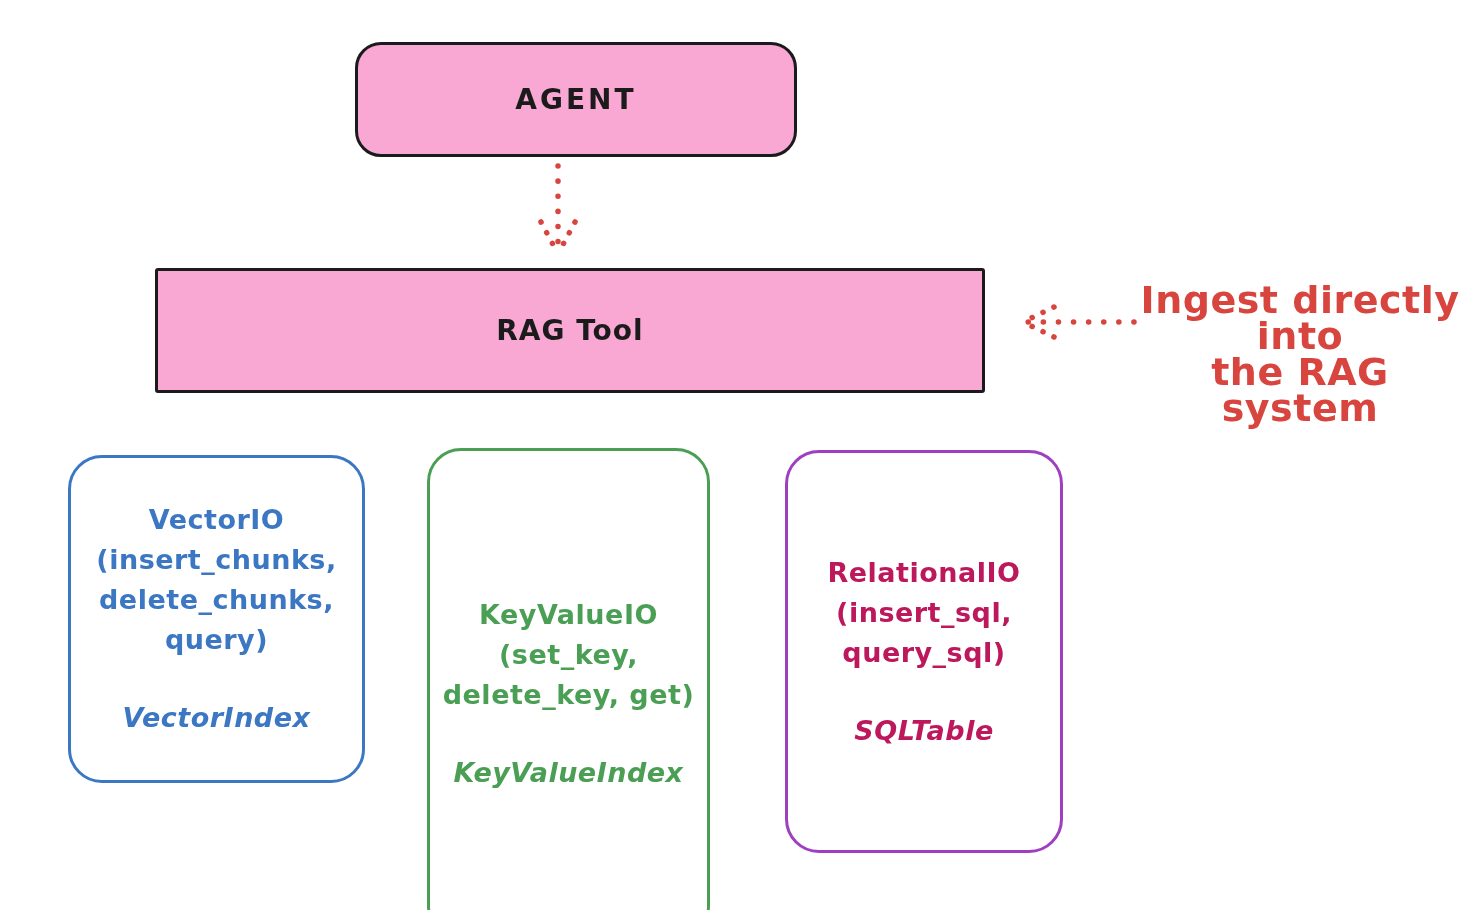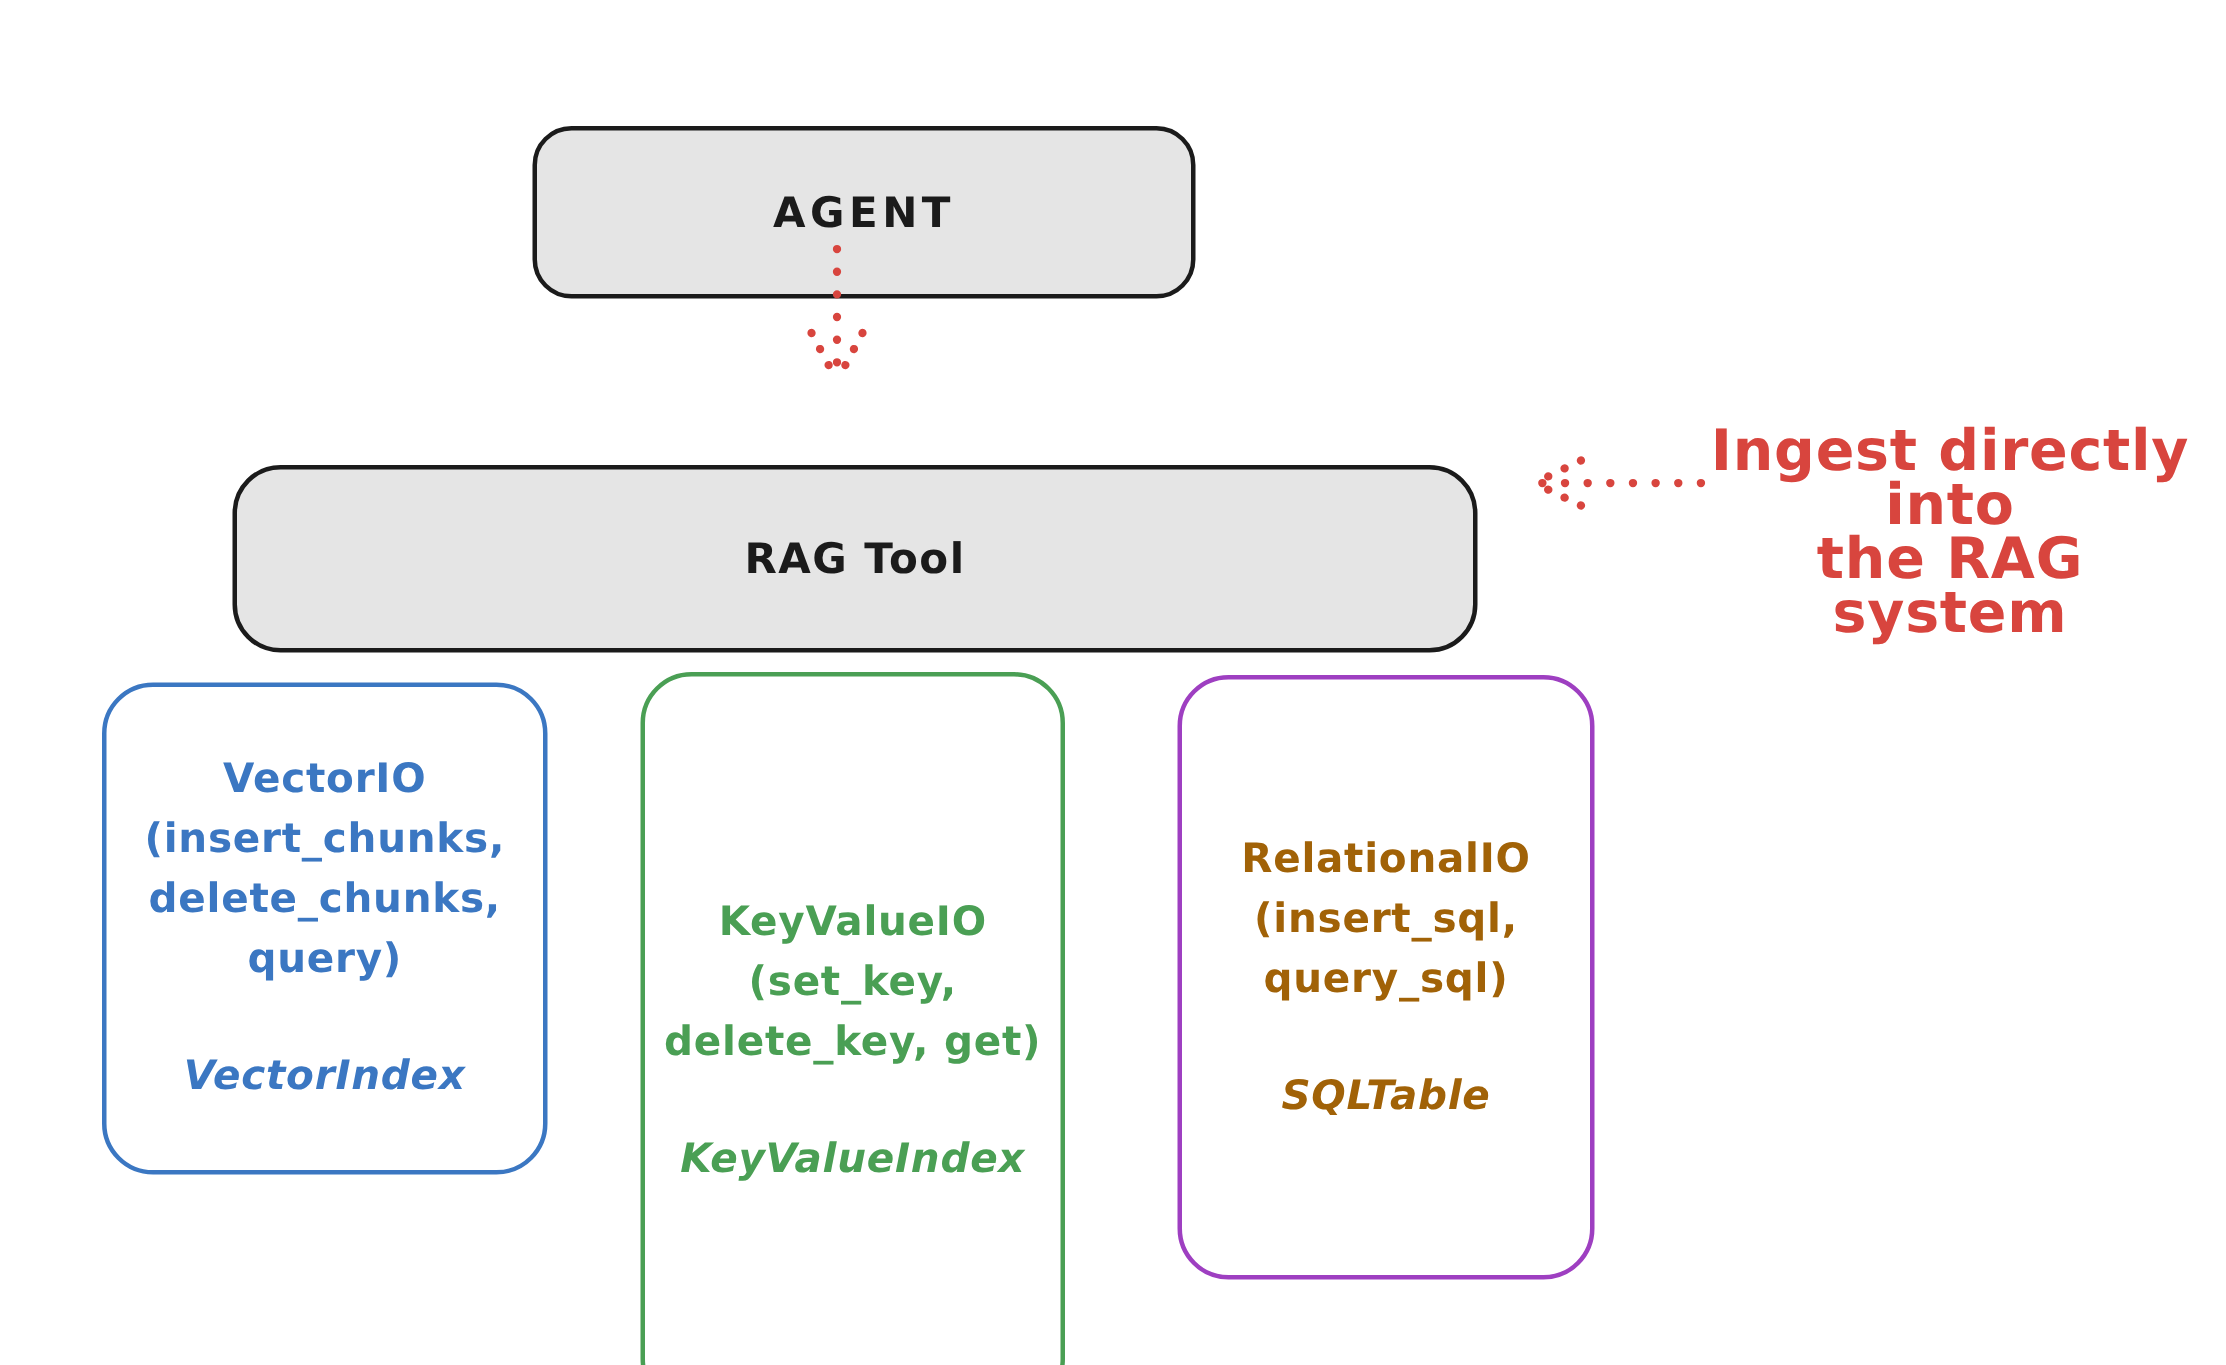--- a/index.html
+++ b/index.html
@@ -12,43 +12,42 @@
     position: relative;
     width: 1484px;
     height: 910px;
     background: #ffffff;
     overflow: hidden;
   }
   .node {
     position: absolute;
     border: 3.5px solid #1b1b1b;
     border-radius: 22px;
-    background: #e5e5e5;
+    background: #f9a8d4;
     display: flex;
     align-items: center;
     justify-content: center;
     box-sizing: border-box;
-    margin-top: 42px;
   }
   .node-label {
     color: #1b1b1b;
     font-size: 28px;
     font-weight: 600;
     letter-spacing: 1px;
   }
   #agent-box {
     left: 355px; top: 42px;
     width: 442px; height: 115px;
     border-radius: 26px;
   }
   #agent-box .node-label { letter-spacing: 3px; }
   #ragtool-box {
     left: 155px; top: 268px;
     width: 830px; height: 125px;
-    border-radius: 32px;
+    border-radius: 3px;
   }
   .arrow-svg { position: absolute; }
   #arrow-down { left: 528px; top: 160px; }
   #arrow-ingest { left: 1018px; top: 300px; }
   .ingest-note {
     position: absolute;
     left: 1135px; top: 282px;
     width: 330px;
     text-align: center;
     color: #d8453e;
@@ -124,21 +123,21 @@
 
   <div class="backend-box" id="backend-keyvalue" style="border-color: rgb(74, 159, 84); color: rgb(74, 159, 84);">
     <div>
       <div>KeyValueIO</div>
       <div>(set_key,</div>
       <div>delete_key, get)</div>
     </div>
     <div class="backend-index">KeyValueIndex</div>
   </div>
 
-  <div class="backend-box" id="backend-relational" style="border-color: rgb(158, 63, 193); color: #a16207;">
+  <div class="backend-box" id="backend-relational" style="border-color: rgb(158, 63, 193); color: #be185d;">
     <div>
       <div>RelationalIO</div>
       <div>(insert_sql,</div>
       <div>query_sql)</div>
     </div>
     <div class="backend-index">SQLTable</div>
   </div>
 
 </div>
 

